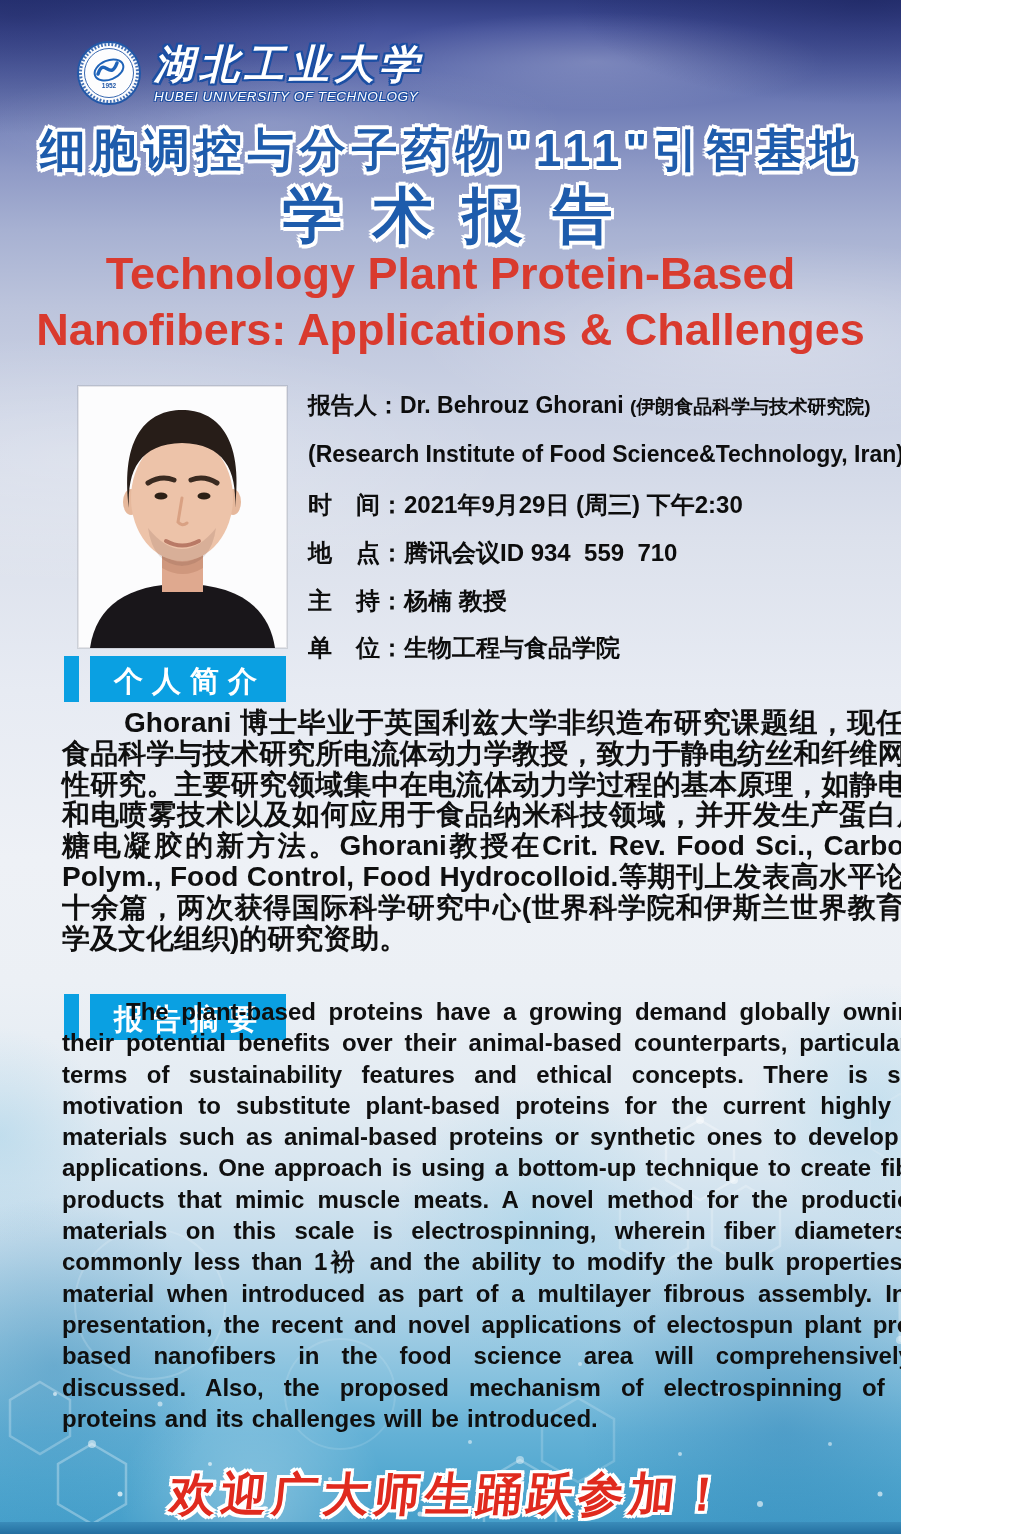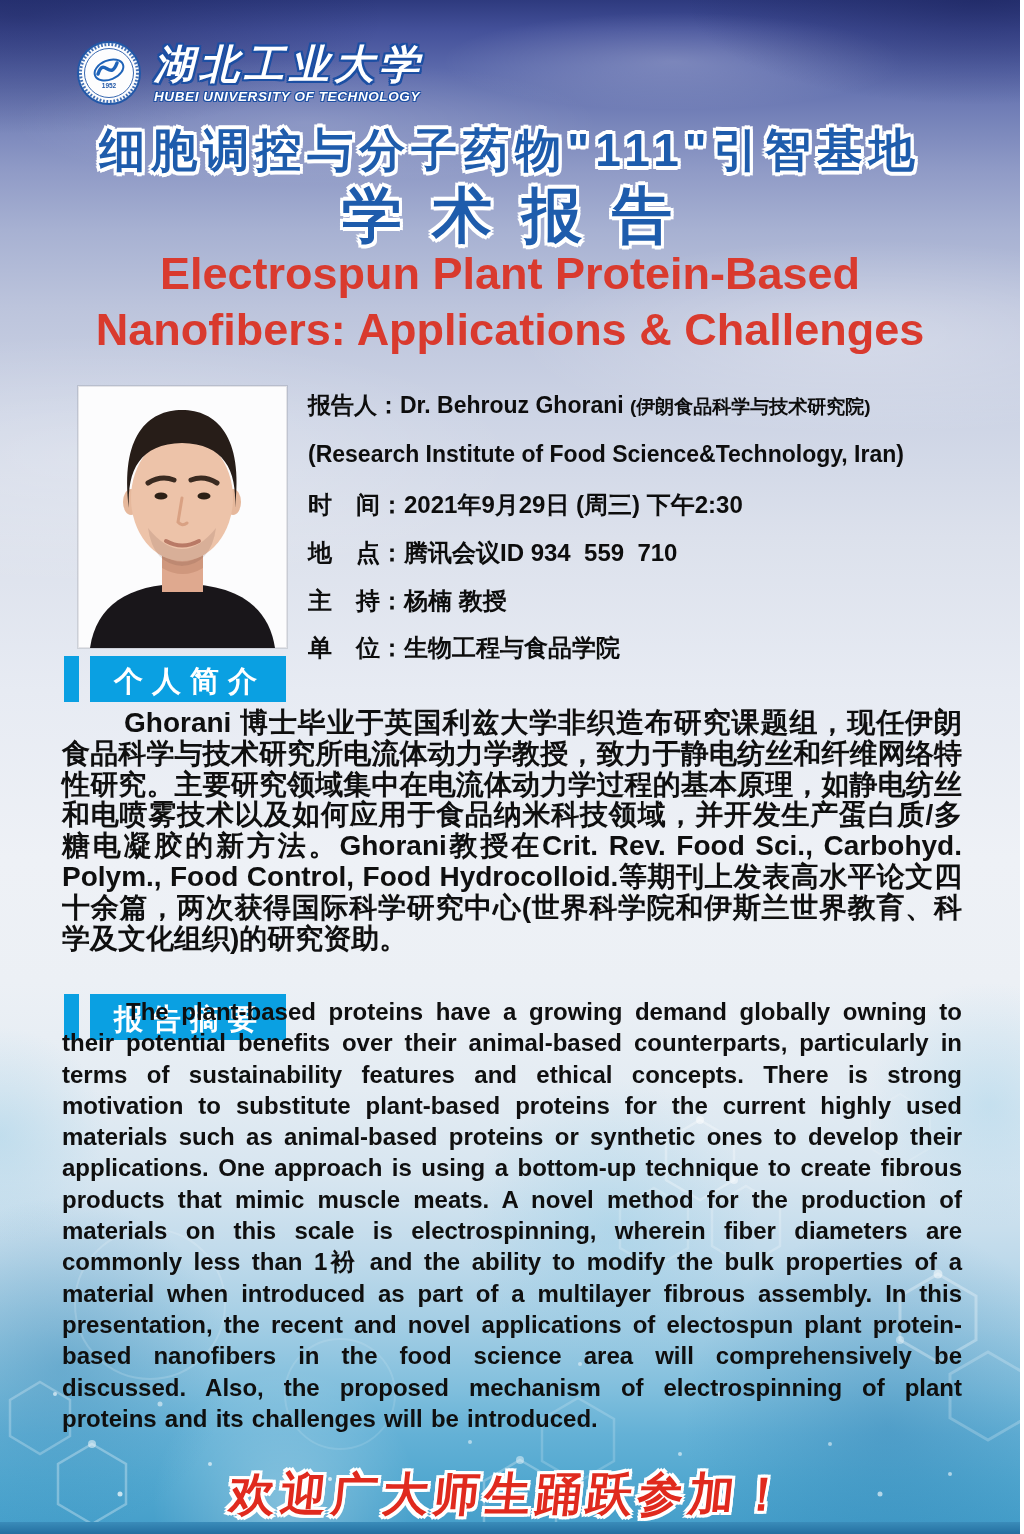--- a/index.html
+++ b/index.html
@@ -1,17 +1,17 @@
 <!DOCTYPE html>
 <html><head>
 <meta charset="utf-8">
 <style>
   html,body{margin:0;padding:0;}
   #poster{
-    position:relative;width:1020px;height:1534px;overflow:hidden;
+    position:relative;width:901px;height:1534px;overflow:hidden;
     font-family:"Liberation Sans",sans-serif;
     background:linear-gradient(180deg,
       #2e3a7e 0%, #44519a 2%, #5b69ab 4.5%, #7481b8 7.5%, #8f9ac6 11%,
       #a7b1d2 15%, #bcc4dc 20%, #cdd4e5 27%, #dce1ec 35%, #e7ebf3 45%,
       #eef1f6 56%, #ecf0f5 64%, #e4ecf3 71%, #d6e5f0 77%, #bfdaeb 82%,
       #a2cde4 86.5%, #81bfdd 90.5%, #64b1d6 93.5%, #52a8d0 96.5%, #439dc9 100%);
   }
   .abs{position:absolute;}
   
   .bg-clouds{
@@ -37,21 +37,21 @@
   .bottom-strip{left:0;right:0;bottom:0;height:12px;background:linear-gradient(180deg,#3a8cba,#246fa0);}
   
   .logo-row{left:76px;top:40px;display:flex;align-items:flex-start;}
   .logo-badge{width:66px;height:66px;}
   .logo-word{margin-left:12px;padding-top:2px;}
   .logo-cn{
     font-size:40px;font-weight:800;font-style:italic;letter-spacing:5px;color:#ffffff;line-height:1.1;
     text-shadow:-2px -2px 0 #1c4fa3,2px -2px 0 #1c4fa3,-2px 2px 0 #1c4fa3,2px 2px 0 #1c4fa3,0 -2px 0 #1c4fa3,0 2px 0 #1c4fa3,-2px 0 0 #1c4fa3,2px 0 0 #1c4fa3;
   }
   .logo-en{
-    margin-top:3px;font-size:13.5px;font-weight:700;font-style:italic;letter-spacing:.6px;color:#ffffff;
+    margin-top:3px;font-size:13.5px;font-weight:400;font-style:italic;letter-spacing:.6px;color:#ffffff;
     text-shadow:-1px -1px 0 #1c4fa3,1px -1px 0 #1c4fa3,-1px 1px 0 #1c4fa3,1px 1px 0 #1c4fa3;
   }
   .outline-w{
     text-shadow:-3px -3px 0 #fff,3px -3px 0 #fff,-3px 3px 0 #fff,3px 3px 0 #fff,0 -3px 0 #fff,0 3px 0 #fff,-3px 0 0 #fff,3px 0 0 #fff,0 4px 0 #fff,0 -4px 0 #fff;
   }
   .base-title{left:0;right:0;top:120px;text-align:center;font-size:46px;font-weight:800;color:#1e5cac;letter-spacing:6px;}
   .event-title{left:0;right:0;top:176px;text-align:center;font-size:60px;font-weight:700;color:#1e5cac;letter-spacing:30px;padding-left:24px;}
   .talk-title{left:0;right:0;text-align:center;font-size:45px;font-weight:800;color:#d93a2e;letter-spacing:0;}
   .talk-l1{top:248px;} .talk-l2{top:304px;}
   
@@ -144,21 +144,21 @@
       <text x="33" y="48" text-anchor="middle" font-size="6.5" font-weight="bold" fill="#2258a8">1952</text>
     </svg>
     <div class="logo-word">
       <div class="logo-cn">湖北工业大学</div>
       <div class="logo-en">HUBEI UNIVERSITY OF TECHNOLOGY</div>
     </div>
   </div>
 
   <div class="abs base-title outline-w">细胞调控与分子药物"111"引智基地</div>
   <div class="abs event-title outline-w">学术报告</div>
-  <div class="abs talk-title talk-l1">Electrospun Plant Protein-Based</div>
+  <div class="abs talk-title talk-l1">Technology Plant Protein-Based</div>
   <div class="abs talk-title talk-l2">Nanofibers: Applications &amp; Challenges</div>
 
   <svg class="abs photo" viewBox="0 0 209 262">
     <rect width="209" height="262" fill="#fcfcfd"></rect>
     <rect width="209" height="262" fill="none" stroke="#e4e4e8" stroke-width="2"></rect>
     <path d="M12,262 C18,220 50,198 104,198 C158,198 191,220 197,262 Z" fill="#19161a"></path>
     <rect x="84" y="162" width="41" height="44" fill="#dfa98f"></rect>
     <path d="M84,168 q20,16 41,0 v14 q-20,12 -41,0 Z" fill="#cf977d"></path>
     <ellipse cx="53" cy="116" rx="8" ry="13" fill="#e6b89c"></ellipse>
     <ellipse cx="155" cy="116" rx="8" ry="13" fill="#e6b89c"></ellipse>

